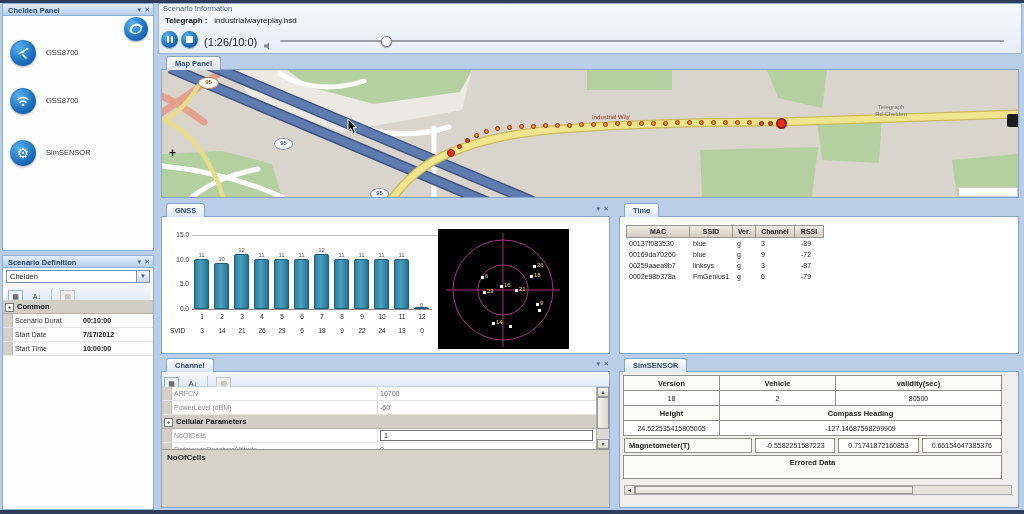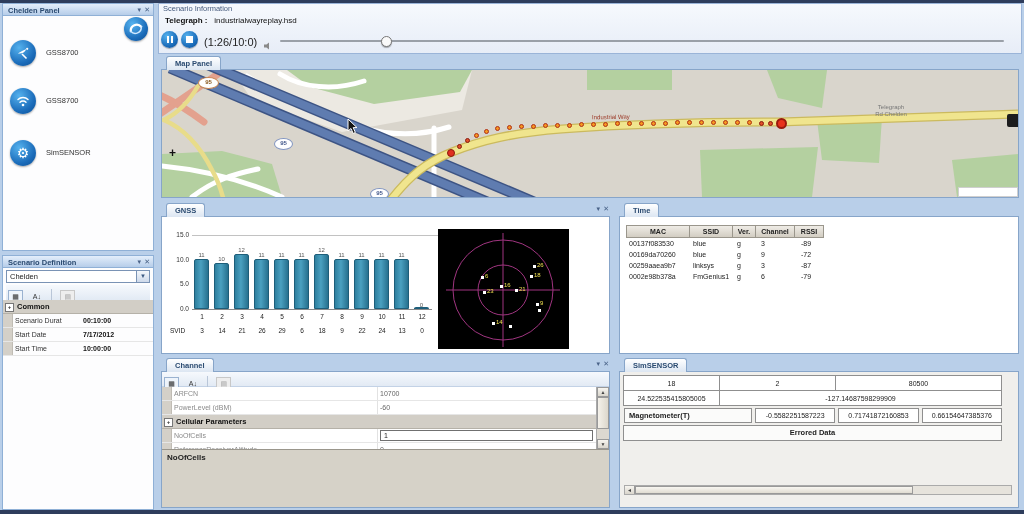--- a/index.html
+++ b/index.html
@@ -535,36 +535,45 @@
       <div class="desc-t">NoOfCells</div>
     </div>
   </div>
 </div>
 
 <div class="dock" id="ss-panel" style="left:616px;top:358px;width:406px;height:152px;">
   <div class="ptab">SimSENSOR</div>
   <div class="cbox" style="background:#f0efec;">
     <div class="ss-wrap">
       <div class="ss-row" style="grid-template-columns:96px 116px 166px;">
+        <div class="ss-c h">Version</div>
+        <div class="ss-c h">Vehicle</div>
+        <div class="ss-c h">validity(sec)</div>
+      </div>
+      <div class="ss-row" style="grid-template-columns:96px 116px 166px;">
         <div class="ss-c">18</div>
         <div class="ss-c">2</div>
         <div class="ss-c">80500</div>
+      </div>
+      <div class="ss-row" style="grid-template-columns:96px 1fr;">
+        <div class="ss-c h">Height</div>
+        <div class="ss-c h">Compass Heading</div>
       </div>
       <div class="ss-row" style="grid-template-columns:96px 1fr;">
         <div class="ss-c">24.522535415805005</div>
         <div class="ss-c">-127.14687598299909</div>
       </div>
       <div class="magrow">
         <div class="ss-c h" style="width:128px;">Magnetometer(T)</div>
         <div class="ss-c" style="flex:1;">-0.5582251587223</div>
         <div class="ss-c" style="flex:1;">0.71741872160853</div>
         <div class="ss-c" style="flex:1;">0.66154647385376</div>
       </div>
       <div class="ss-row" style="grid-template-columns:1fr;margin-top:2px;">
-        <div class="ss-c h" style="height:16px;line-height:13px;">Errored Data</div>
+        <div class="ss-c h" style="height:24px;line-height:13px;">Errored Data</div>
       </div>
     </div>
     <div class="hscroll">
       <div class="hs-b">◄</div>
       <div class="hs-thumb"></div>
     </div>
   </div>
 </div>
 
 </div>

